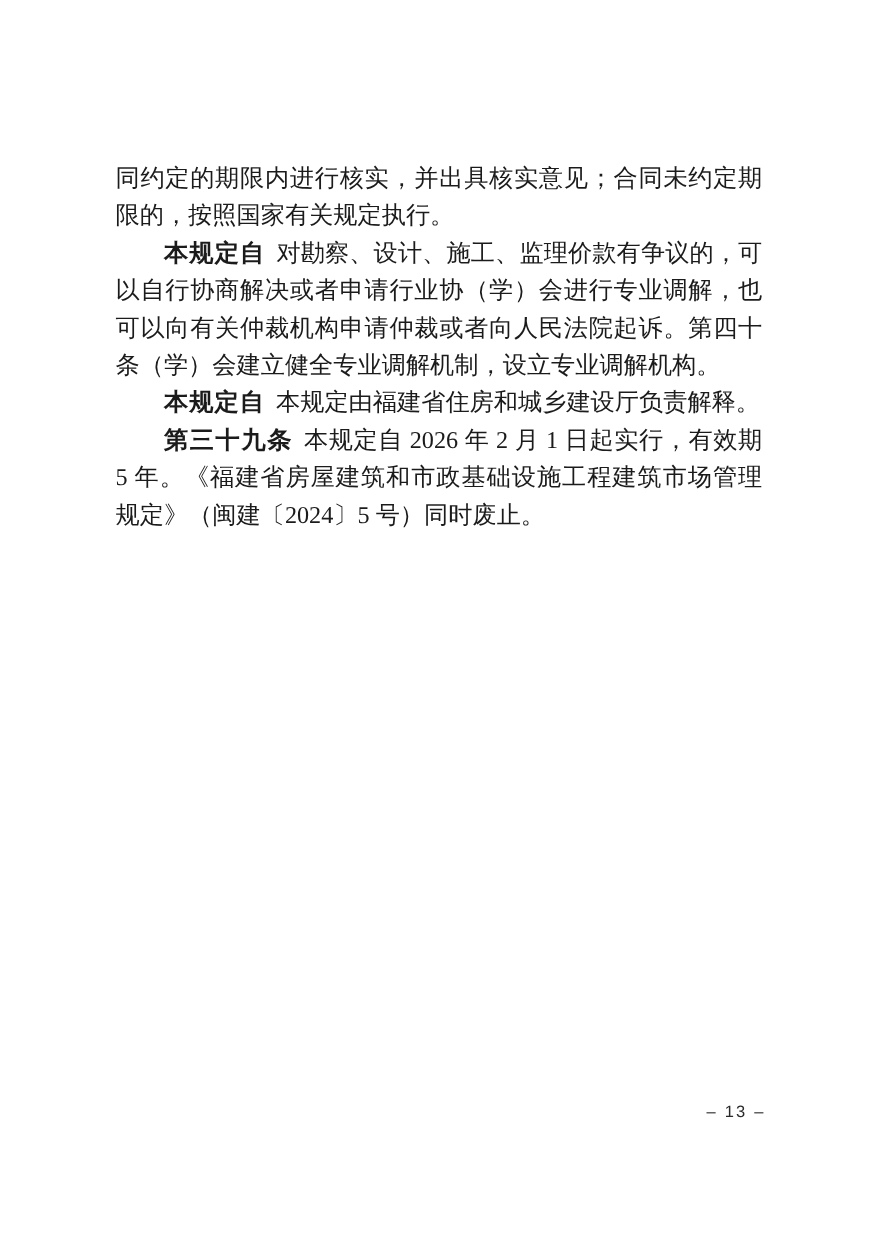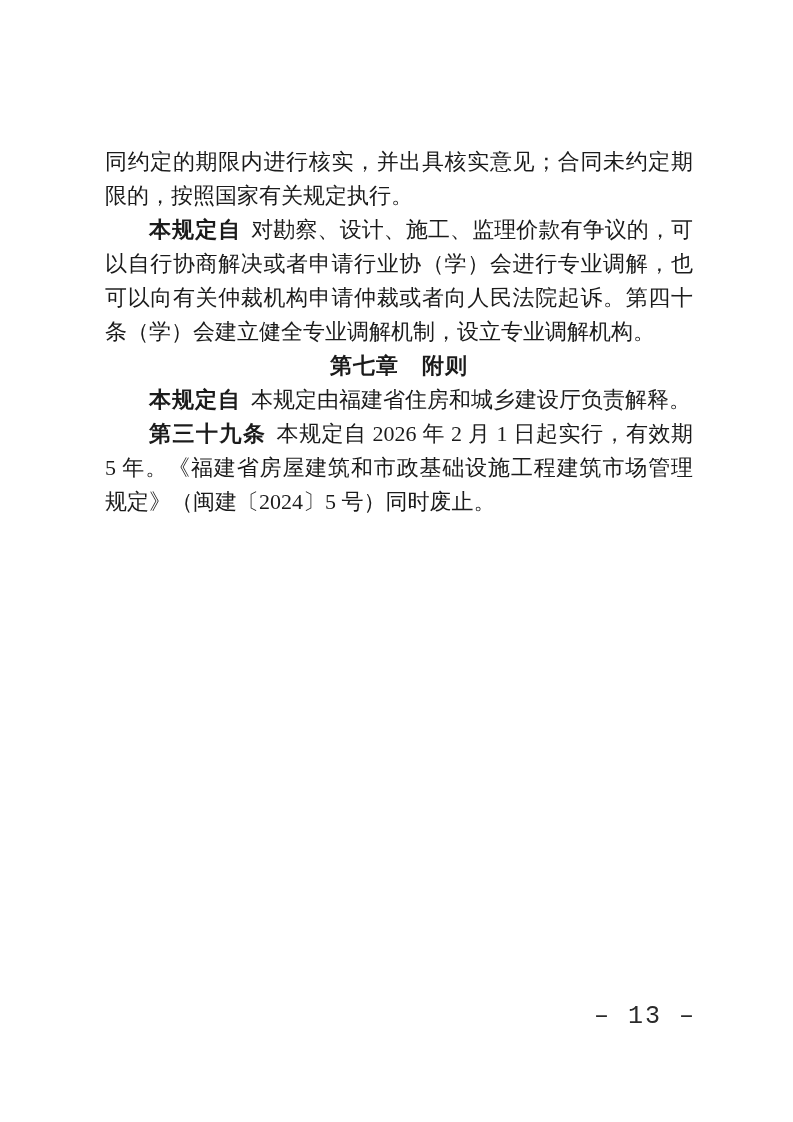--- a/index.html
+++ b/index.html
@@ -45,44 +45,41 @@
     text-indent: 0;
     font-family: "Liberation Sans", "DejaVu Sans", sans-serif;
     font-weight: bold;
     font-size: 22px;
     letter-spacing: 1px;
   }
   .page-number {
     position: absolute;
     top: 1002px;
     right: 97px;
-    font-size: 25px;
+    font-size: 15px;
     letter-spacing: 2px;
     color: #2a2a2a;
-    font-family: Liberation Mono, monospace;
+    font-family: Liberation Sans, sans-serif;
   }
 </style>
 </head>
 <body>
 
 <div class="page">
 
   <div class="body-text">
 
     <p>
       <span>同约定的期限内进行核实，并出具核实意见；合同未约定期限的，按照国家有关规定执行。</span>
     </p>
 
     <p class="para-indent">
       <span class="term">本规定自</span><span>对勘察、设计、施工、监理价款有争议的，可以自行协商解决或者申请行业协（学）会进行专业调解，也可以向有关仲裁机构申请仲裁或者向人民法院起诉。第四十条（学）会建立健全专业调解机制，设立专业调解机构。</span>
     </p>
 
-    <p class="chapter-heading">
-      <span>第七章　附则</span>
-    </p>
 
     <p class="para-indent">
       <span class="term">本规定自</span><span>本规定由福建省住房和城乡建设厅负责解释。</span>
     </p>
 
     <p class="para-indent">
       <span class="term">第三十九条</span><span>本规定自 2026 年 2 月 1 日起实行，有效期 5 年。《福建省房屋建筑和市政基础设施工程建筑市场管理规定》（闽建〔2024〕5 号）同时废止。</span>
     </p>
 
   </div>

